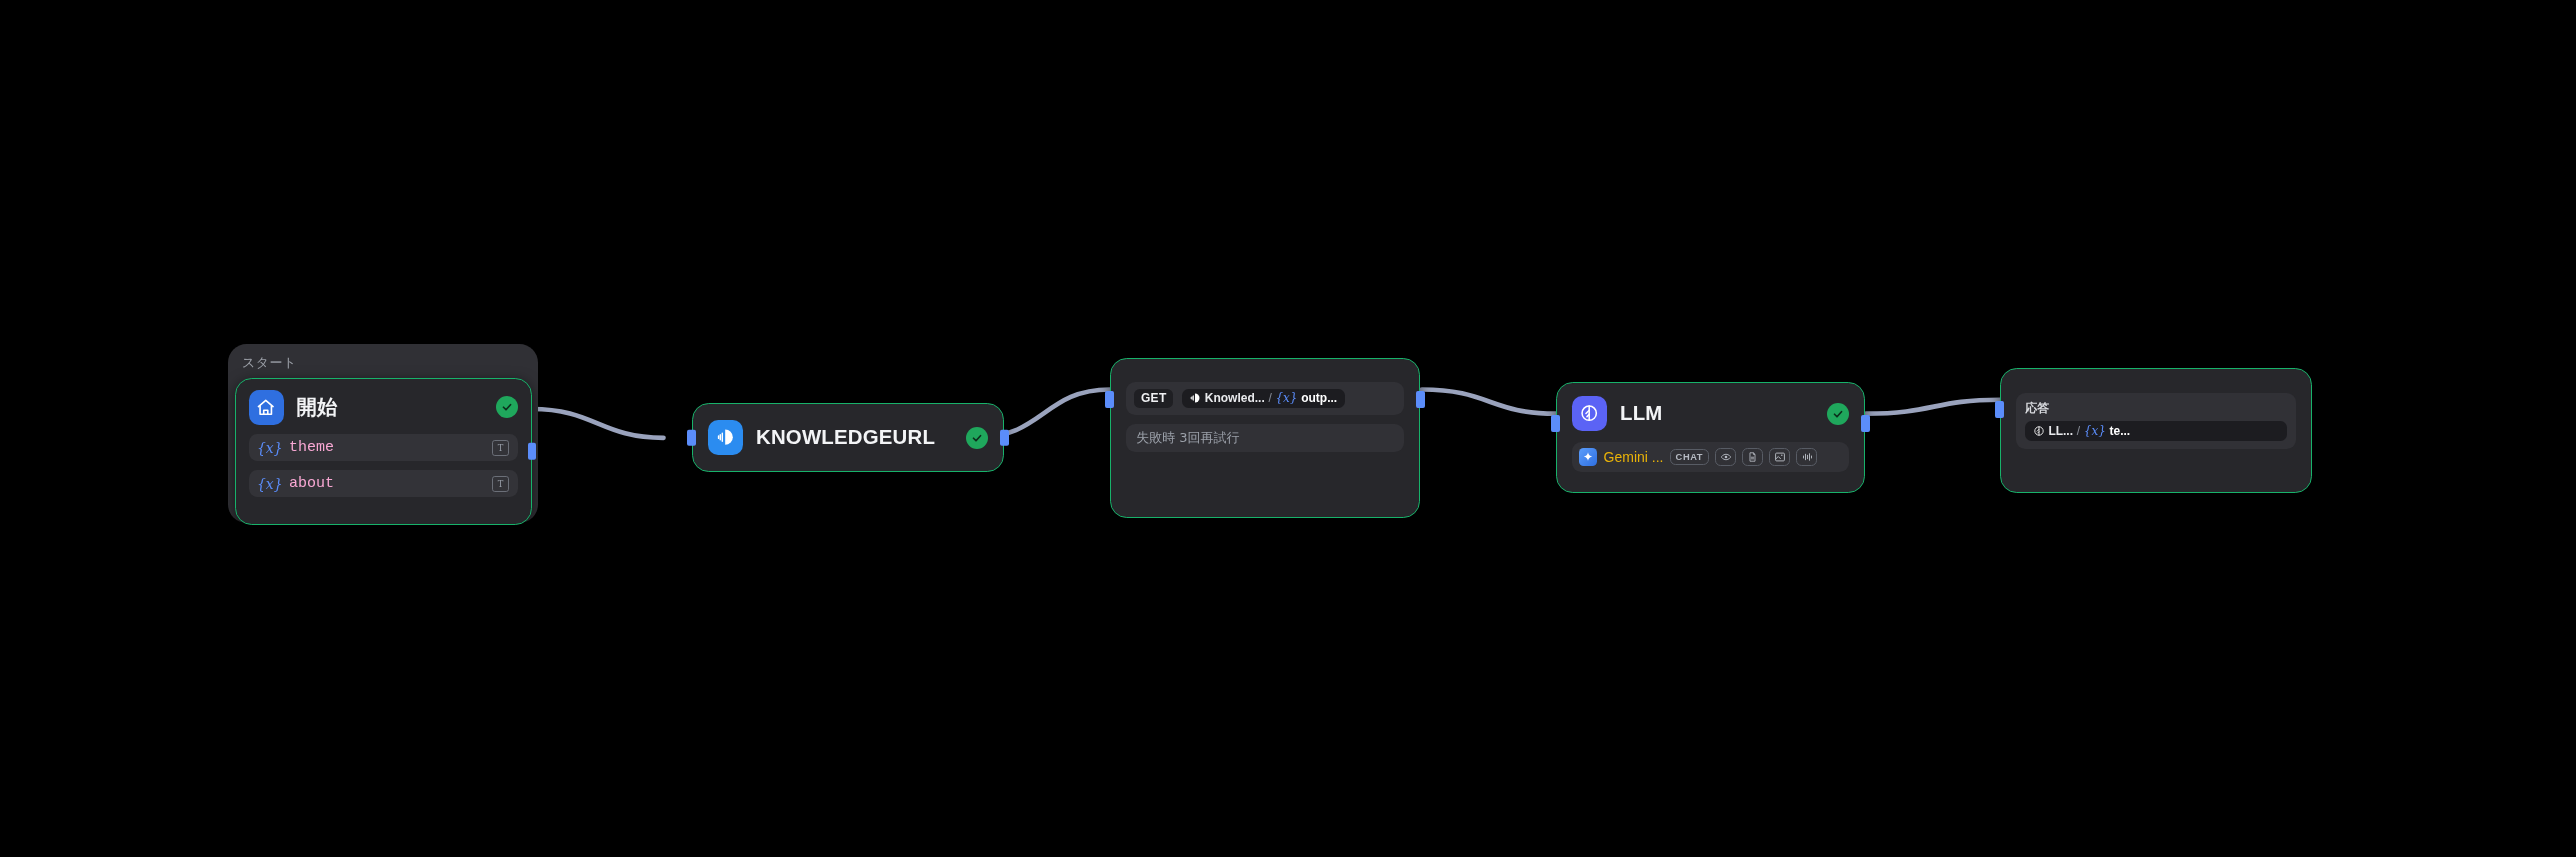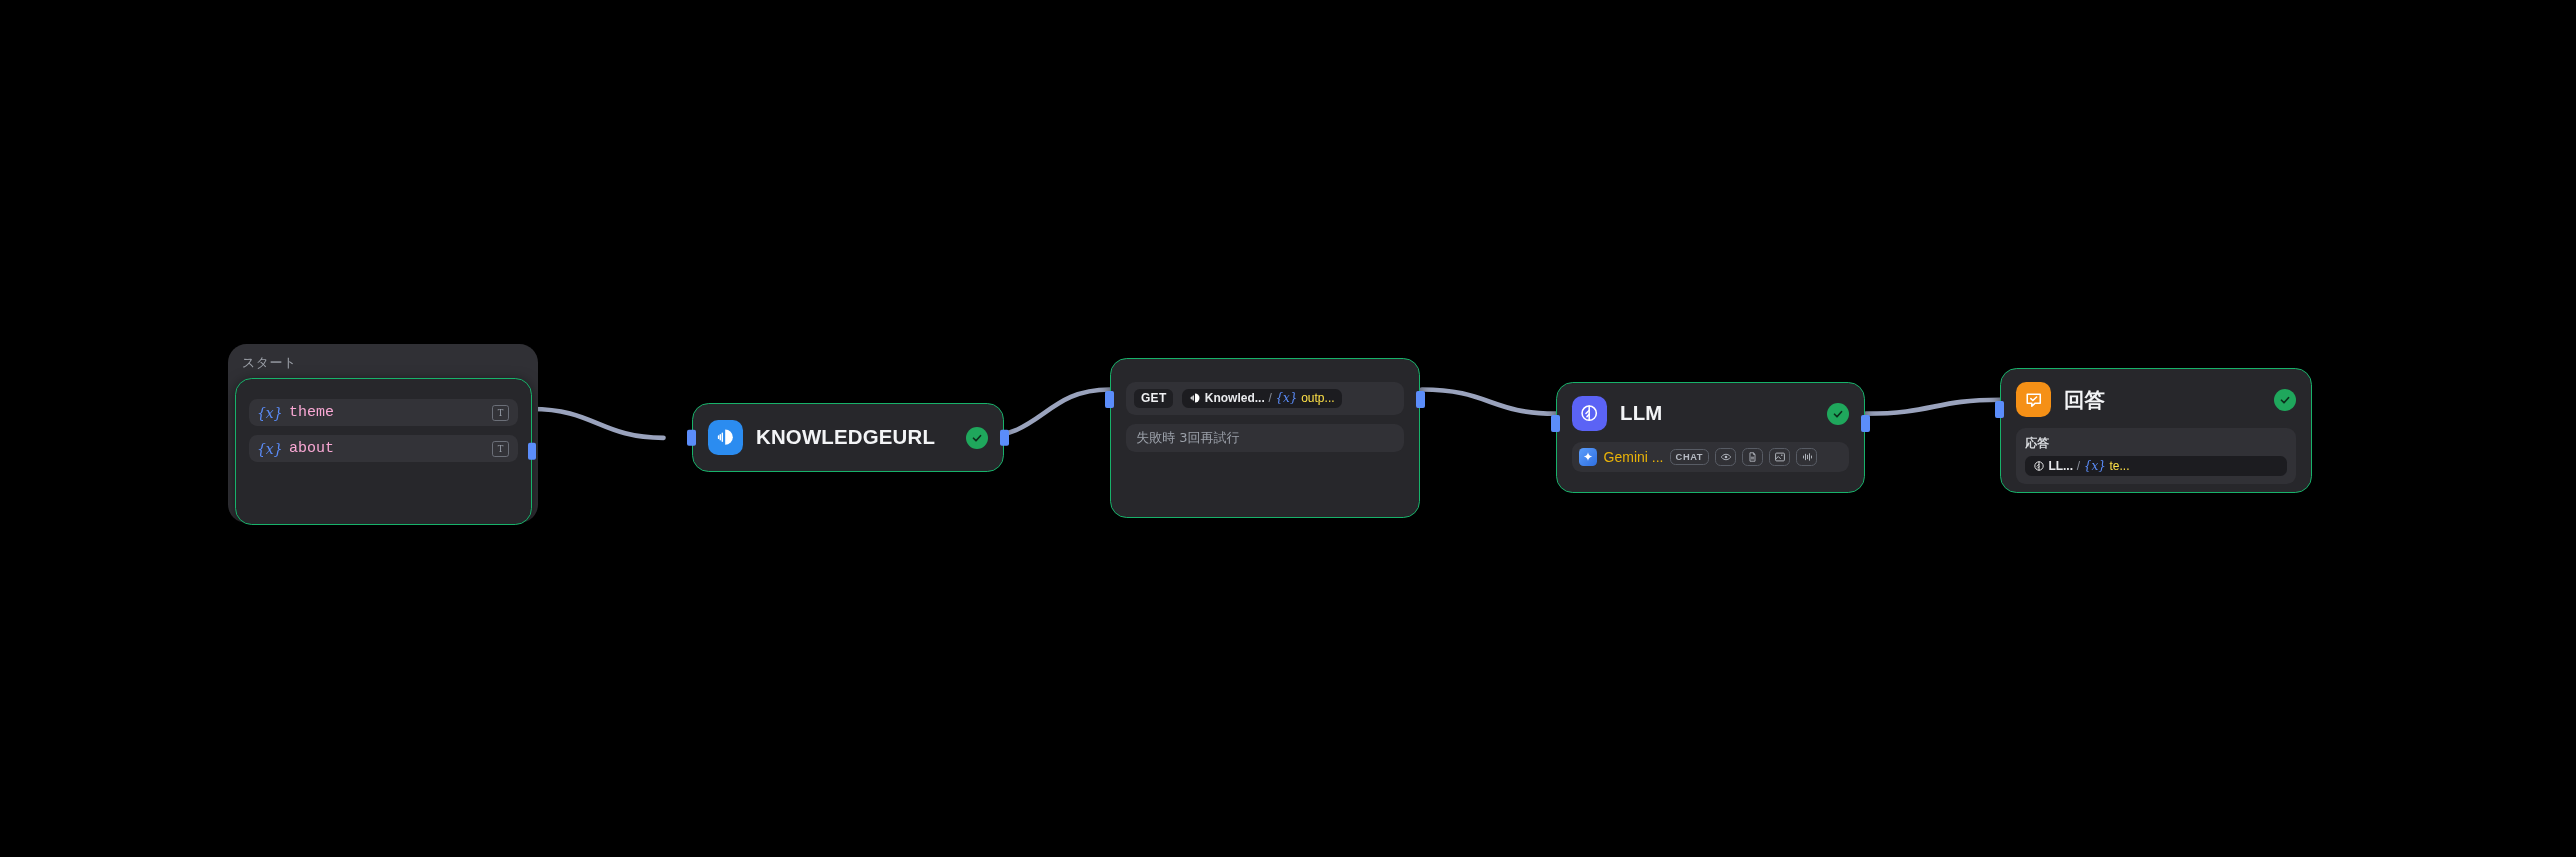--- a/index.html
+++ b/index.html
@@ -191,21 +191,21 @@
     display: flex;
     align-items: center;
     gap: 3.7px;
     font-size: 12px;
     max-width: 100%;
     overflow: hidden;
     white-space: nowrap;
   }
   .ref-chip .ref-name { color: #e8e9ec; font-weight: bold; }
   .ref-chip .ref-sep { color: #8a8f99; }
-  .ref-chip .ref-var { color: #fde047; font-weight: normal; }
+  .ref-chip .ref-var { color: #ffffff; font-weight: bold; }
   .ref-chip .ref-varx { color: #5b8dfa; font-style: italic; font-family: "DejaVu Serif", serif; }
 
   .retry-box {
     background: #313136;
     border-radius: 9.3px;
     margin-top: 9.3px;
     height: 28px;
     display: flex;
     align-items: center;
     padding: 0 10.2px;
@@ -311,20 +311,35 @@
     <path d="M 572,440 C 640,440 646,471 714,471" fill="none" stroke="#9aa3bd" stroke-width="5" stroke-linecap="round"></path>
     <path d="M 1050,471 C 1122,471 1124,419 1194,419" fill="none" stroke="#9aa3bd" stroke-width="5" stroke-linecap="round"></path>
     <path d="M 1530,419 C 1602,419 1604,445 1674,445" fill="none" stroke="#9aa3bd" stroke-width="5" stroke-linecap="round"></path>
     <path d="M 2008,445 C 2080,445 2082,430 2152,430" fill="none" stroke="#9aa3bd" stroke-width="5" stroke-linecap="round"></path>
   </svg>
 
   <div id="node-start-wrap">
     <div id="start-group-label">スタート</div>
 
     <div class="node" id="node-start">
+      <div class="node-head">
+        <div class="node-icon" style="background:#2f6fe0;">
+          <svg width="19.5" height="19.5" viewBox="0 0 24 24" fill="none" stroke="#ffffff" stroke-width="2" stroke-linecap="round" stroke-linejoin="round">
+            <path d="M3 10.5 12 3l9 7.5"></path>
+            <path d="M5 10v10h14V10"></path>
+            <path d="M9.5 20v-5h5v5"></path>
+          </svg>
+        </div>
+        <div class="node-title jp">開始</div>
+        <div class="status-badge">
+          <svg width="12" height="12" viewBox="0 0 24 24" fill="none" stroke="#0c2f1c" stroke-width="3.4" stroke-linecap="round" stroke-linejoin="round">
+            <path d="M5 12.5 10 17.5 19 7.5"></path>
+          </svg>
+        </div>
+      </div>
 
       <div class="var-row">
         <span class="var-x">{x}</span>
         <span class="var-name">theme</span>
         <span class="type-chip">T</span>
       </div>
 
       <div class="var-row">
         <span class="var-x">{x}</span>
         <span class="var-name">about</span>
@@ -438,34 +453,20 @@
           <path d="M5 10v4M9 6.5v11M13 8.5v7M17 5.5v13M21 10v4"></path>
         </svg>
       </span>
     </div>
 
     <div class="handle left" style="top:32px;transform:none;"></div>
     <div class="handle right" style="top:32px;transform:none;"></div>
   </div>
 
   <div class="node" id="node-answer">
-    <div class="node-head">
-      <div class="node-icon" style="background:#f59016;">
-        <svg width="19.5" height="19.5" viewBox="0 0 24 24" fill="none" stroke="#ffffff" stroke-width="1.9" stroke-linejoin="round">
-          <path d="M4 5.2h16v11.2h-6.6L9.6 20v-3.6H4z"></path>
-          <path d="M8.4 10.6 10.9 13l4.6-4.4" stroke-linecap="round"></path>
-        </svg>
-      </div>
-      <div class="node-title jp">回答</div>
-      <div class="status-badge">
-        <svg width="12" height="12" viewBox="0 0 24 24" fill="none" stroke="#0c2f1c" stroke-width="3.4" stroke-linecap="round" stroke-linejoin="round">
-          <path d="M5 12.5 10 17.5 19 7.5"></path>
-        </svg>
-      </div>
-    </div>
 
     <div class="answer-box">
       <div class="answer-label">応答</div>
       <span class="ref-chip">
         <svg width="12" height="12" viewBox="0 0 24 24" fill="none" stroke="#ffffff" stroke-width="1.7" style="flex:0 0 auto;">
           <circle cx="12" cy="12" r="8.4"></circle>
           <path d="M12 3.6v16.8" stroke-linecap="round"></path>
           <path d="M12 8.6 8.2 12.4" stroke-linecap="round"></path>
           <path d="M12 13.4 9.4 16" stroke-linecap="round"></path>
         </svg>

